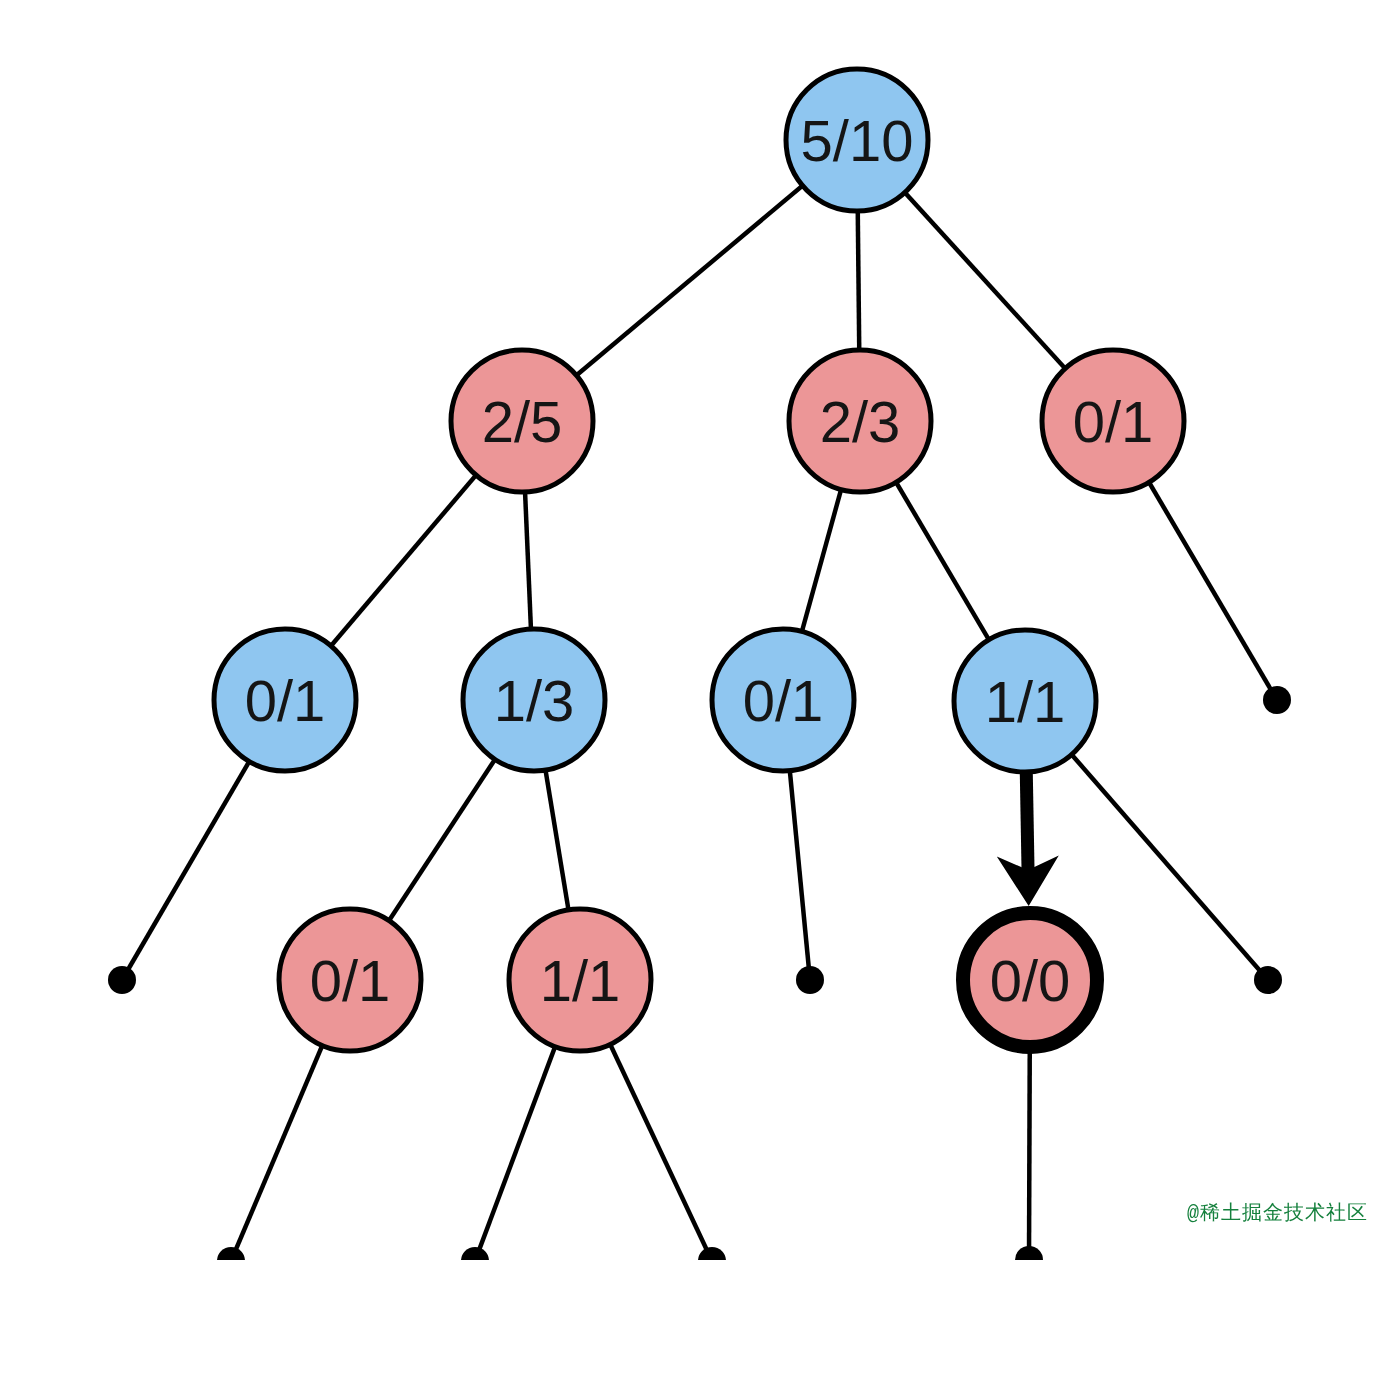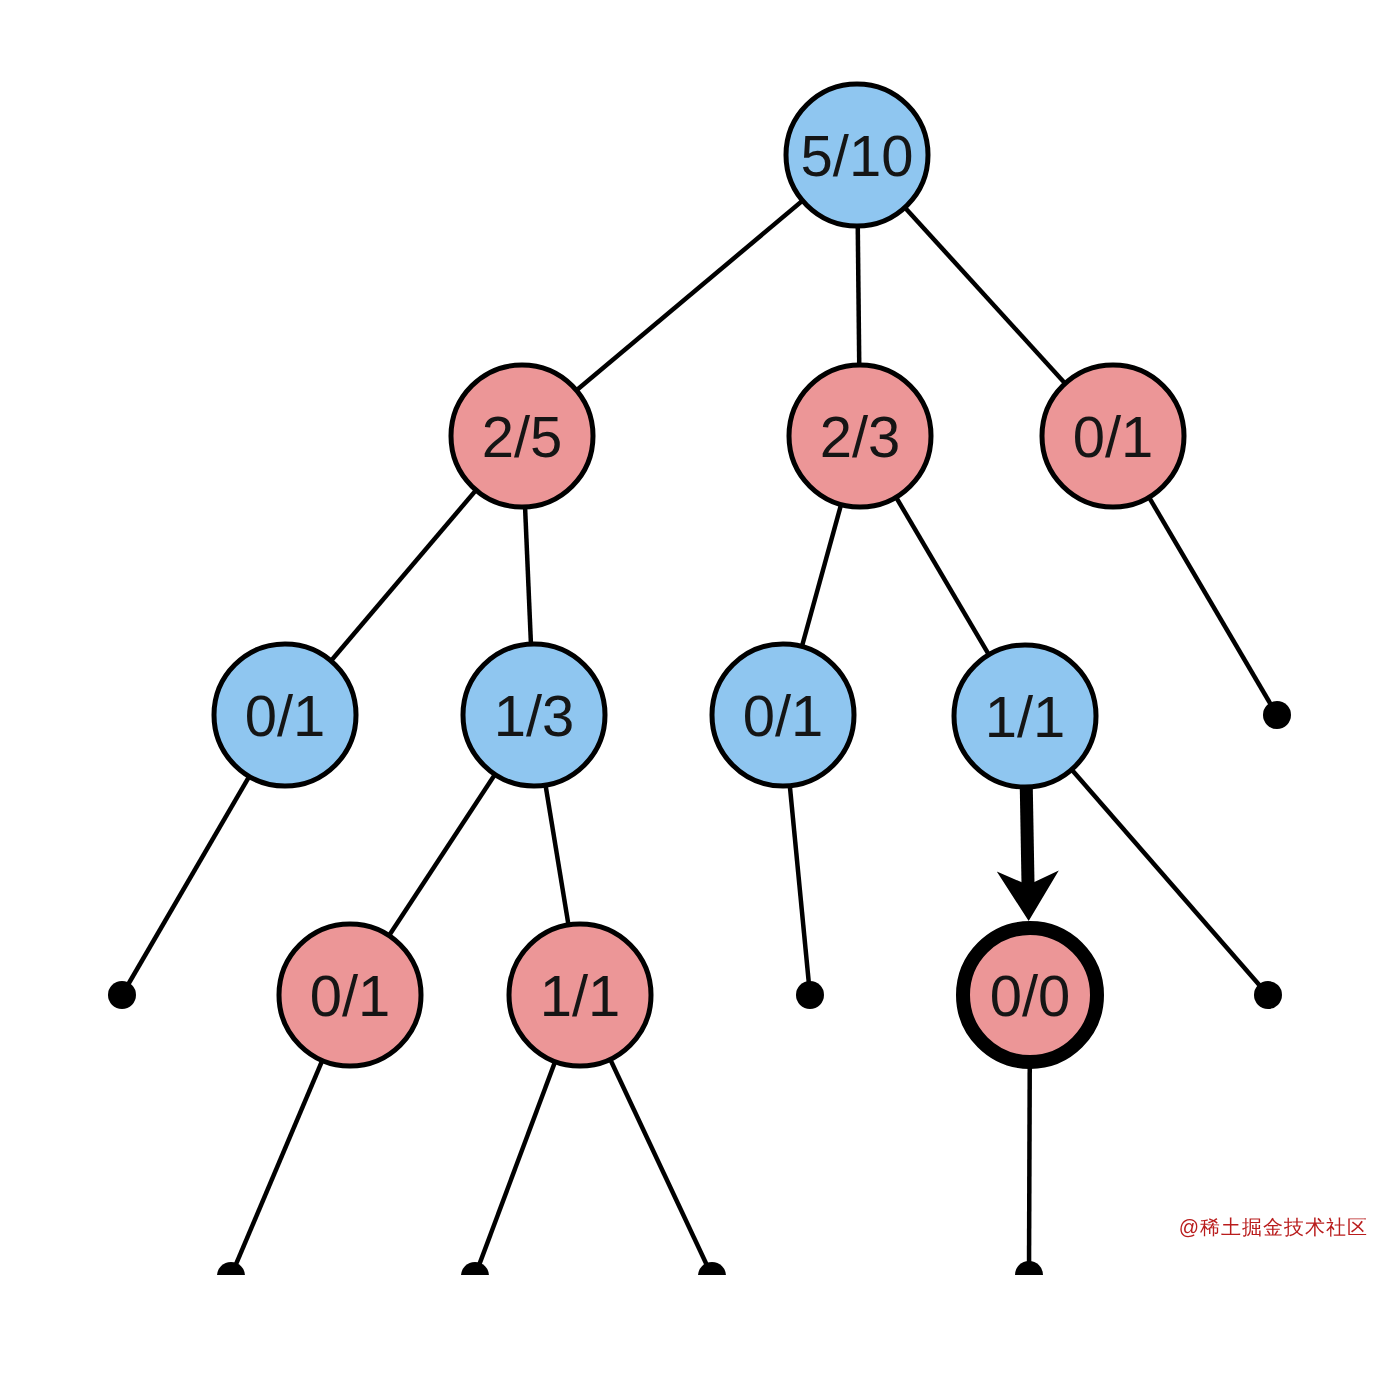--- a/index.html
+++ b/index.html
@@ -7,39 +7,38 @@
     padding: 0;
     background: #ffffff;
   }
   .canvas {
     position: relative;
     width: 1400px;
     height: 1260px;
     background: #ffffff;
     overflow: hidden;
     font-family: "Liberation Sans", sans-serif;
-    margin-top: 15px;
   }
   svg.tree {
     position: absolute;
     top: 0;
     left: 0;
   }
   svg.tree text {
     font-family: "Liberation Sans", "DejaVu Sans", sans-serif;
     font-weight: 400;
   }
   .watermark {
     position: absolute;
     right: 32px;
     bottom: 34px;
     font-size: 20px;
     letter-spacing: 1px;
-    color: #b91c1c;
-    font-family: Liberation Sans, sans-serif;
+    color: #15803d;
+    font-family: Liberation Mono, monospace;
     user-select: none;
     text-align: right;
   }
 </style>
 </head>
 <body>
 
 <div class="canvas">
   <svg id="tree-svg" class="tree" width="1400" height="1400" viewBox="0 0 1400 1400">
       <line x1="857" y1="140" x2="522" y2="421" stroke="#000000" stroke-width="4.5"></line>

